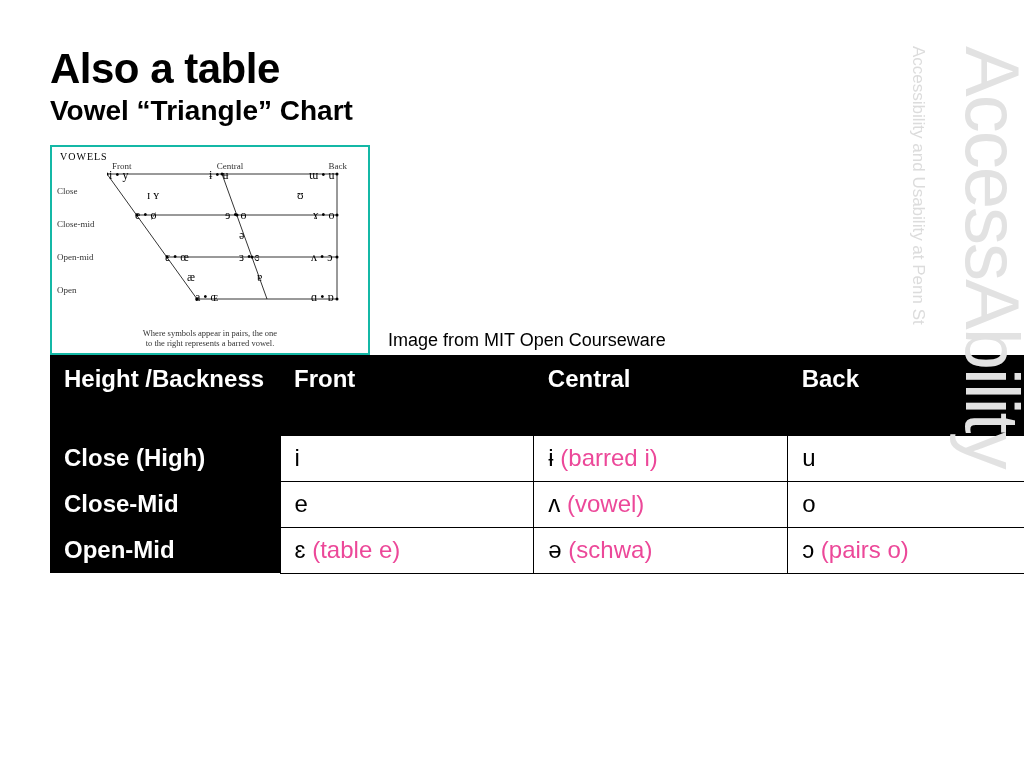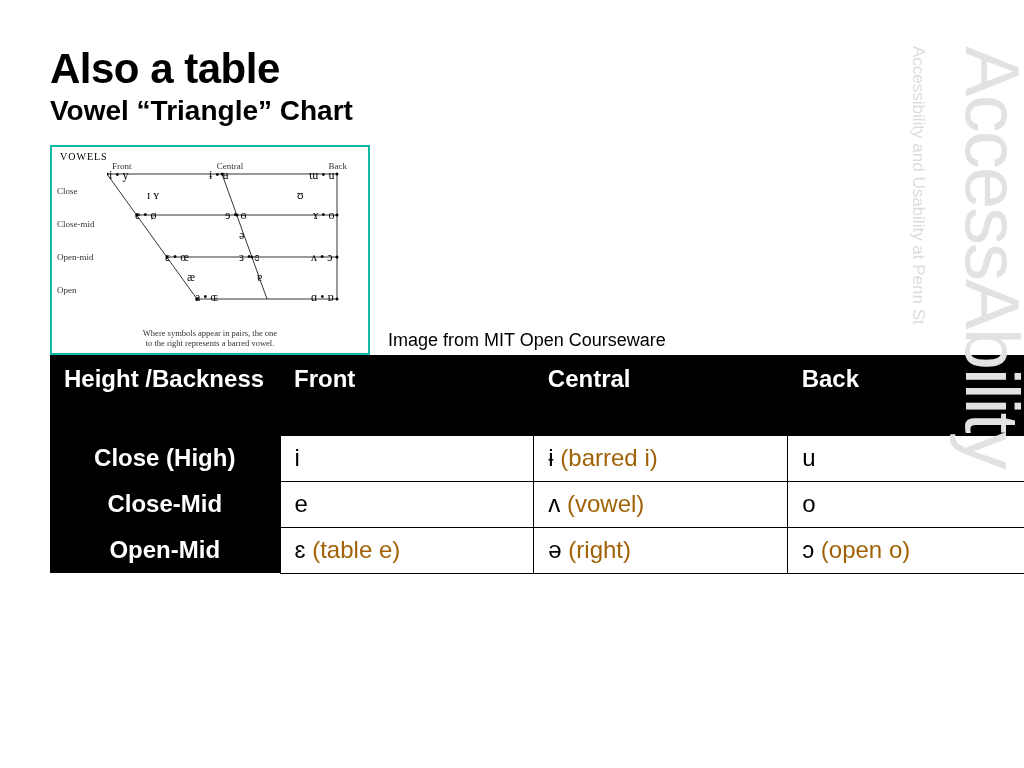--- a/index.html
+++ b/index.html
@@ -113,29 +113,28 @@
     vertical-align: top;
     padding-top: 10px;
   }
   table.vowel thead th:first-child { width: 230px; }
   table.vowel tbody th {
     background: #000;
     color: #fff;
     font-weight: 700;
     border: none;
     height: 46px;
-    text-align: center;
   }
   table.vowel tbody td {
     background: #fff;
     border: 1px solid #000;
     height: 46px;
   }
   .sym { color: #000; }
-  .paren { color: #a16207; }
+  .paren { color: #ec4899; }
 
   .watermark {
     position: absolute;
     right: -6px;
     top: 46px;
     writing-mode: vertical-rl;
     text-orientation: mixed;
     color: #e2e2e2;
     pointer-events: none;
     user-select: none;
@@ -250,22 +249,22 @@
         </tr>
         <tr>
           <th>Close-Mid</th>
           <td><span class="sym">e</span></td>
           <td><span class="sym">ʌ</span> <span class="paren">(vowel)</span></td>
           <td><span class="sym">o</span></td>
         </tr>
         <tr>
           <th>Open-Mid</th>
           <td><span class="sym">ɛ</span> <span class="paren">(table e)</span></td>
-          <td><span class="sym">ə</span> <span class="paren">(right)</span></td>
-          <td><span class="sym">ɔ</span> <span class="paren">(open o)</span></td>
+          <td><span class="sym">ə</span> <span class="paren">(schwa)</span></td>
+          <td><span class="sym">ɔ</span> <span class="paren">(pairs o)</span></td>
         </tr>
       </tbody>
   </table>
 
 </div>
 
 <div class="wm-small">Accessibility and Usability at Penn St</div>
 <div class="watermark">
   <span class="wm-big">
     <span>Access</span><span class="thin">Ability</span>

